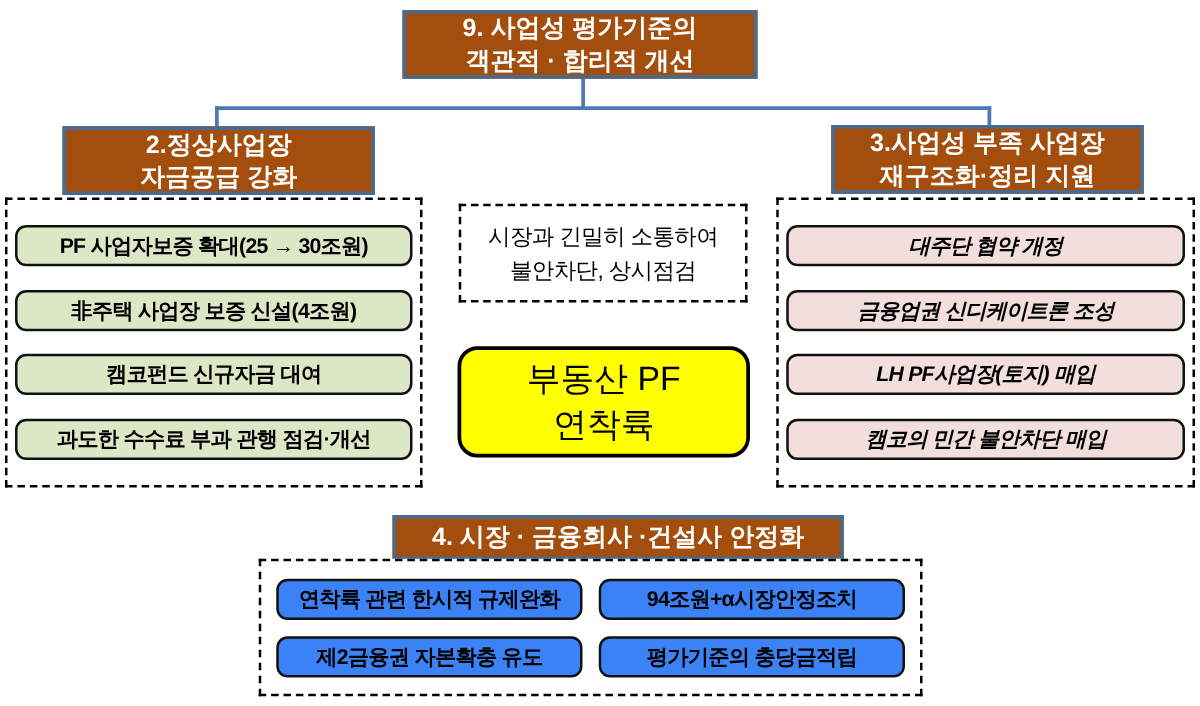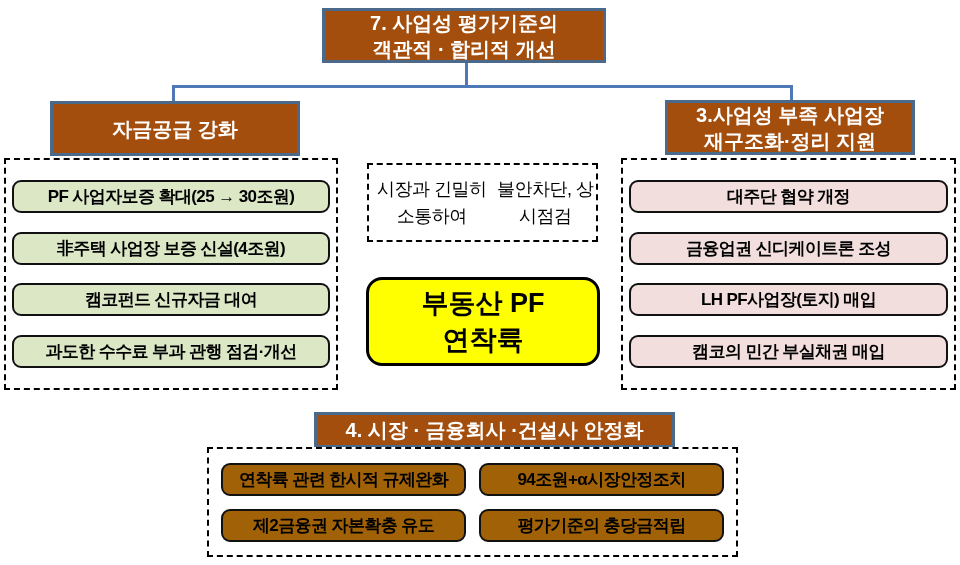--- a/index.html
+++ b/index.html
@@ -22,78 +22,79 @@
   }
   .col-list{display:flex;flex-direction:column;justify-content:space-evenly;padding:2px 6px;}
   
   .item{
     height:33px;border:2.5px solid #111;border-radius:9px;
     display:flex;align-items:center;justify-content:center;
     font-size:17px;font-weight:bold;color:#000;letter-spacing:-0.6px;
     white-space:nowrap;box-sizing:border-box;
   }
   .item.green{background:#DCE7C6;}
-  .item.pink{background:#F2DEDC;}
-  .item.blue{background:#a16207;}
+  .item.pink{background:#F2DEDC;font-style:italic;}
+  .item.blue{background:#3b82f6;}
   
   .note{
     position:absolute;border:2px dashed #000;box-sizing:border-box;
-    display:flex;flex-direction:row;justify-content:center;align-items:center;
+    display:flex;flex-direction:column;justify-content:center;align-items:center;
     text-align:center;font-size:18px;color:#000;line-height:1.45;background:#fff;
     letter-spacing:-0.5px;
   }
   
   .yellow-box{
     position:absolute;background:#FFFF00;border:3.5px solid #000;border-radius:16px;
     display:flex;flex-direction:column;justify-content:center;align-items:center;
-    text-align:center;font-size:27px;font-weight:bold;color:#000;line-height:1.35;
+    text-align:center;font-size:27px;font-weight:normal;color:#000;line-height:1.35;
     box-sizing:border-box;
   }
   
   .grid-2x2{
     display:grid;grid-template-columns:1fr 1fr;grid-auto-rows:34px;
     column-gap:13px;row-gap:12px;padding:14px 12px;box-sizing:border-box;
   }
 </style>
 </head>
 <body>
 
 <div class="canvas">
 
   <div class="conn" style="left:465px;top:62px;width:3px;height:24px"></div>
   <div class="conn" style="left:172px;top:85px;width:621px;height:3px"></div>
   <div class="conn" style="left:172px;top:85px;width:3px;height:17px"></div>
   <div class="conn" style="left:790px;top:85px;width:3px;height:17px"></div>
 
   <div class="hdr" style="left:322px;top:8px;width:284px;height:55px">
-    <span>7. 사업성 평가기준의</span>
+    <span>9. 사업성 평가기준의</span>
     <span>객관적 · 합리적 개선</span>
   </div>
 
   <div class="hdr" style="left:50px;top:101px;width:250px;height:55px">
+    <span>2.정상사업장</span>
     <span>자금공급 강화</span>
   </div>
 
   <div class="hdr" style="left:665px;top:100px;width:250px;height:55px">
     <span>3.사업성 부족 사업장</span>
     <span>재구조화·정리 지원</span>
   </div>
 
   <div class="dashed col-list" style="left:4px;top:158px;width:334px;height:232px">
     <div class="item green">PF 사업자보증 확대(25 → 30조원)</div>
     <div class="item green">非주택 사업장 보증 신설(4조원)</div>
     <div class="item green">캠코펀드 신규자금 대여</div>
     <div class="item green">과도한 수수료 부과 관행 점검·개선</div>
   </div>
 
   <div class="dashed col-list" style="left:621px;top:158px;width:335px;height:232px">
     <div class="item pink">대주단 협약 개정</div>
     <div class="item pink">금융업권 신디케이트론 조성</div>
     <div class="item pink">LH PF사업장(토지) 매입</div>
-    <div class="item pink">캠코의 민간 부실채권 매입</div>
+    <div class="item pink">캠코의 민간 불안차단 매입</div>
   </div>
 
   <div class="note" style="left:367px;top:163px;width:231px;height:79px">
     <span>시장과 긴밀히 소통하여</span>
     <span>불안차단, 상시점검</span>
   </div>
 
   <div class="yellow-box" style="left:366px;top:277px;width:234px;height:89px">
     <span>부동산 PF</span>
     <span>연착륙</span>

